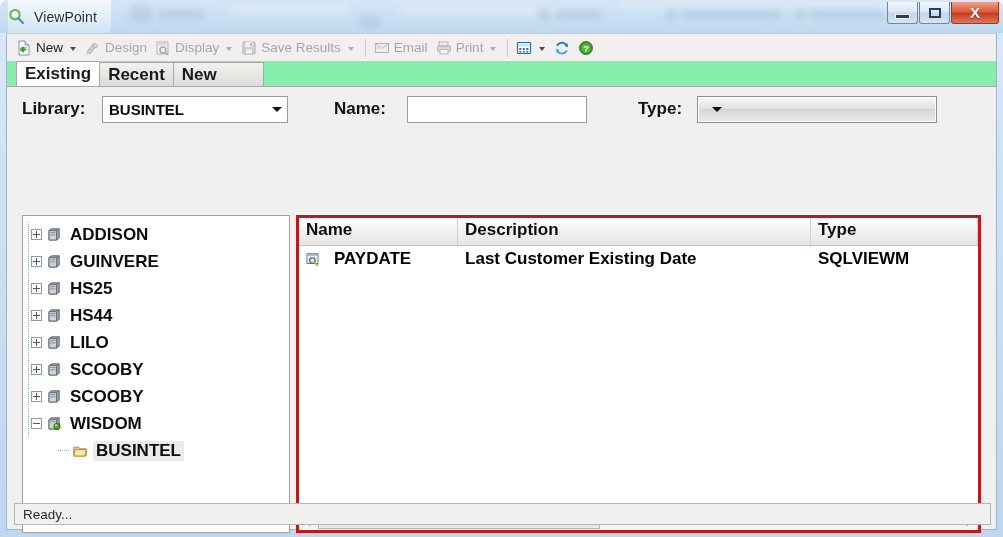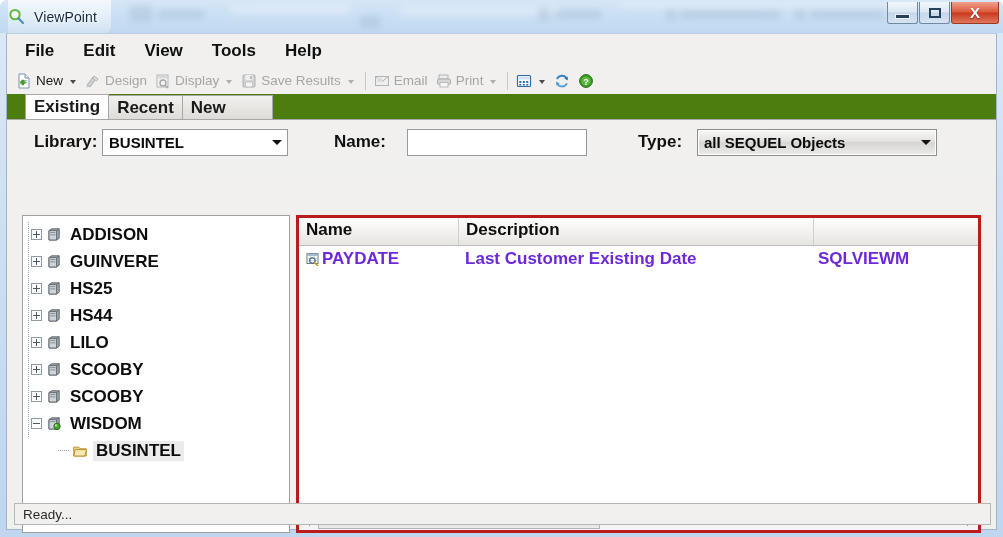--- a/index.html
+++ b/index.html
@@ -160,22 +160,22 @@
     width: 1px; height: 18px;
     background: #c8c8c8;
     margin: 0 5px;
   }
   .ticon { width: 16px; height: 16px; display: block; }
 
   
   .tabstrip {
     height: 25px;
     position: relative;
-    background: #4d7c0f;
-    padding-left: 18px;
+    background: #86efac;
+    padding-left: 9px;
     display: flex;
     align-items: flex-end;
   }
   .tab {
     font-size: 17px;
     font-weight: bold;
     padding: 1px 8px 2px 8px;
     border: 1px solid #a7a7a7;
     border-bottom: none;
     background: linear-gradient(180deg, #f2f1ef 0%, #dedcd8 100%);
@@ -348,27 +348,27 @@
     white-space: nowrap;
   }
   .lrow {
     display: flex;
     height: 25px;
     align-items: center;
   }
   .lrow .cell {
     font-size: 17px;
     font-weight: bold;
-    color: #6d28d9;
+    color: #000000;
     padding-left: 7px;
     box-sizing: border-box;
     white-space: nowrap;
     display: flex;
     align-items: center;
-    gap: 2px;
+    gap: 14px;
   }
   .obj-icon { width: 14px; height: 14px; display: block; flex: 0 0 auto; }
 
   
   .hscroll {
     position: absolute;
     left: 0; bottom: 0;
     width: 100%;
     height: 18px;
     background: #f4f4f4;
@@ -460,27 +460,20 @@
         <span class="glyph-max"></span>
       </div>
       <div class="wbtn close">
         <span class="glyph-close">X</span>
       </div>
     </div>
   </div>
 
   <div class="client">
 
-    <div class="menubar">
-      <span class="menu-item">File</span>
-      <span class="menu-item">Edit</span>
-      <span class="menu-item">View</span>
-      <span class="menu-item">Tools</span>
-      <span class="menu-item">Help</span>
-    </div>
 
     <div class="toolbar">
 
       <div class="tb-item">
         <span>
           <svg class="ticon" viewBox="0 0 16 16">
             <path d="M3 1h6l4 4v10H3z" fill="#ffffff" stroke="#7d94a8" stroke-width="1"></path>
             <path d="M9 1v4h4" fill="#dde8f0" stroke="#7d94a8" stroke-width="1"></path>
             <rect x="5" y="7" width="6" height="1" fill="#9fb3c4"></rect>
             <rect x="5" y="9" width="6" height="1" fill="#9fb3c4"></rect>
@@ -595,32 +588,31 @@
       </div>
     </div>
 
     <div class="tabstrip">
       <div class="tab active">Existing</div>
       <div class="tab">Recent</div>
       <div class="tab last">New</div>
     </div>
 
     <div class="filterrow">
-      <span class="flabel" style="position:absolute;left:15px;margin-left:12px;">Library:</span>
+      <span class="flabel" style="position:absolute;left:15px;">Library:</span>
       <div class="combo" style="position:absolute;left:95px;width:186px;">
         <span>BUSINTEL</span>
         <span class="chev"></span>
       </div>
 
       <span class="flabel" style="position:absolute;left:327px;">Name:</span>
       <input class="textfield" style="position: absolute; left: 400px; width: 180px;" value="" placeholder="">
 
       <span class="flabel" style="position:absolute;left:631px;">Type:</span>
       <div class="combo btnstyle" style="position:absolute;left:690px;width:240px;">
-        <span>all SEQUEL Objects</span>
         <span class="chev"></span>
       </div>
     </div>
 
     <div class="panels">
 
       <div class="treepanel">
         <div class="tree">
           <div class="dotline" style="top:6px;height:216px;"></div>
 
@@ -747,20 +739,21 @@
             </span>
             <span class="tlabel sel">BUSINTEL</span>
           </div>
         </div>
       </div>
 
       <div class="listpanel">
         <div class="lhead">
           <div class="hcell" style="width:160px;">Name</div>
           <div class="hcell" style="width:355px;">Description</div>
+          <div class="hcell" style="width:168px;">Type</div>
         </div>
 
         <div class="lrow">
           <div class="cell" style="width:160px;">
             <span>
               <svg class="obj-icon" viewBox="0 0 14 14">
                 <rect x="1" y="1.5" width="11" height="10" fill="#ffffff" stroke="#6a7a88"></rect>
                 <rect x="1" y="1.5" width="11" height="2.4" fill="#9fb8cc"></rect>
                 <g stroke="#b9c6d2" stroke-width=".8">
                   <line x1="1" y1="6.2" x2="12" y2="6.2"></line>

